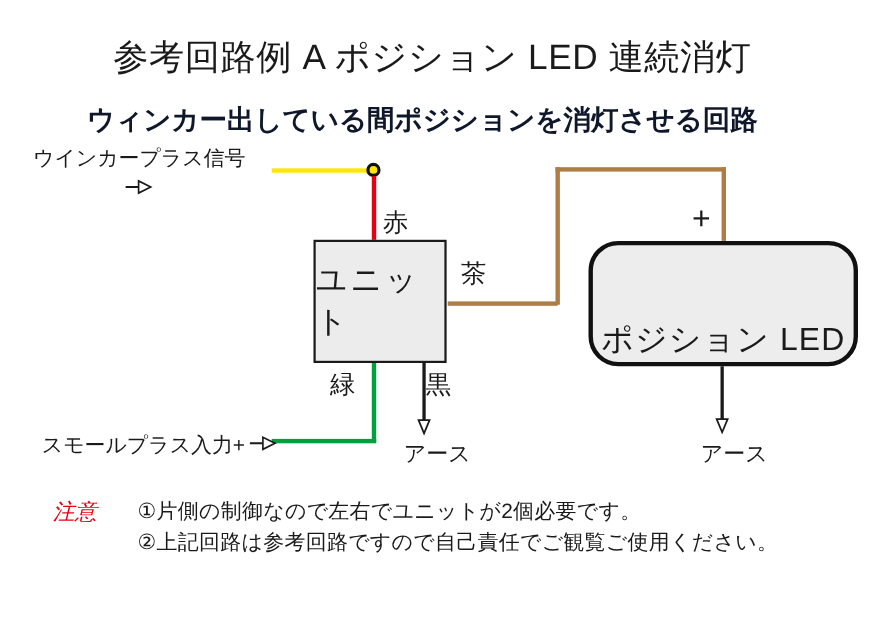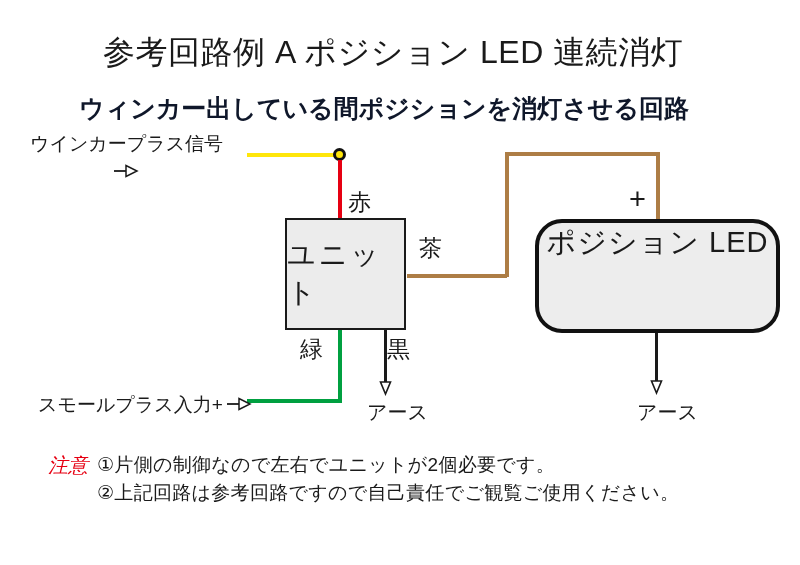--- a/index.html
+++ b/index.html
@@ -7,32 +7,32 @@
     position:relative;width:800px;height:565px;background:#ffffff;overflow:hidden;
     font-family:"Liberation Sans","DejaVu Sans",sans-serif;color:#1a1a1a;
   }
   .abs{position:absolute;white-space:nowrap;}
   .title{font-size:32px;letter-spacing:0.5px;}
   .subtitle{font-size:25px;font-weight:700;}
   .io-label{font-size:19px;display:flex;align-items:center;gap:4px;}
   .wire{position:absolute;}
   .wire-label{font-size:23px;}
   .small-label{font-size:20px;}
-  .note-line{font-size:19px;letter-spacing:0.3px;}
+  .note-line{font-size:19px;letter-spacing:0.3px;margin-left:28px;}
   .notice{font-size:20px;font-style:italic;}
   .unit-box{
     position:absolute;left:285px;top:218px;width:121px;height:112px;
     background:#ececec;border:2.5px solid #1a1a1a;box-sizing:border-box;
     display:flex;align-items:center;justify-content:center;
     font-size:28px;letter-spacing:3px;
   }
   .led-box{
     position:absolute;left:535px;top:219px;width:245px;height:114px;
     background:#ededed;border:4px solid #111;border-radius:27px;box-sizing:border-box;
-    display:flex;align-items:flex-start;justify-content:center;
+    display:flex;align-items:flex-end;justify-content:center;
     font-size:29px;letter-spacing:1px;
   }
   .junction{
     position:absolute;left:333px;top:148px;width:13px;height:13px;
     border:3px solid #111;border-radius:50%;box-sizing:border-box;
   }
   .plus{font-size:29px;}
 </style>
 </head>
 <body>

